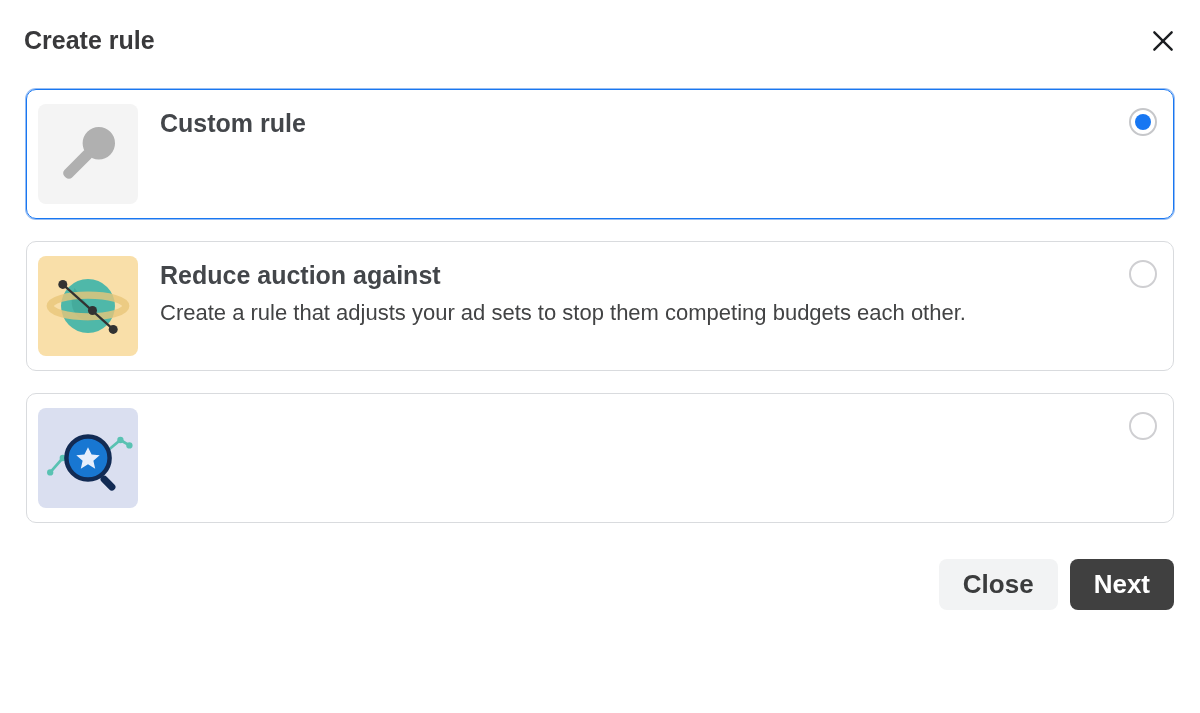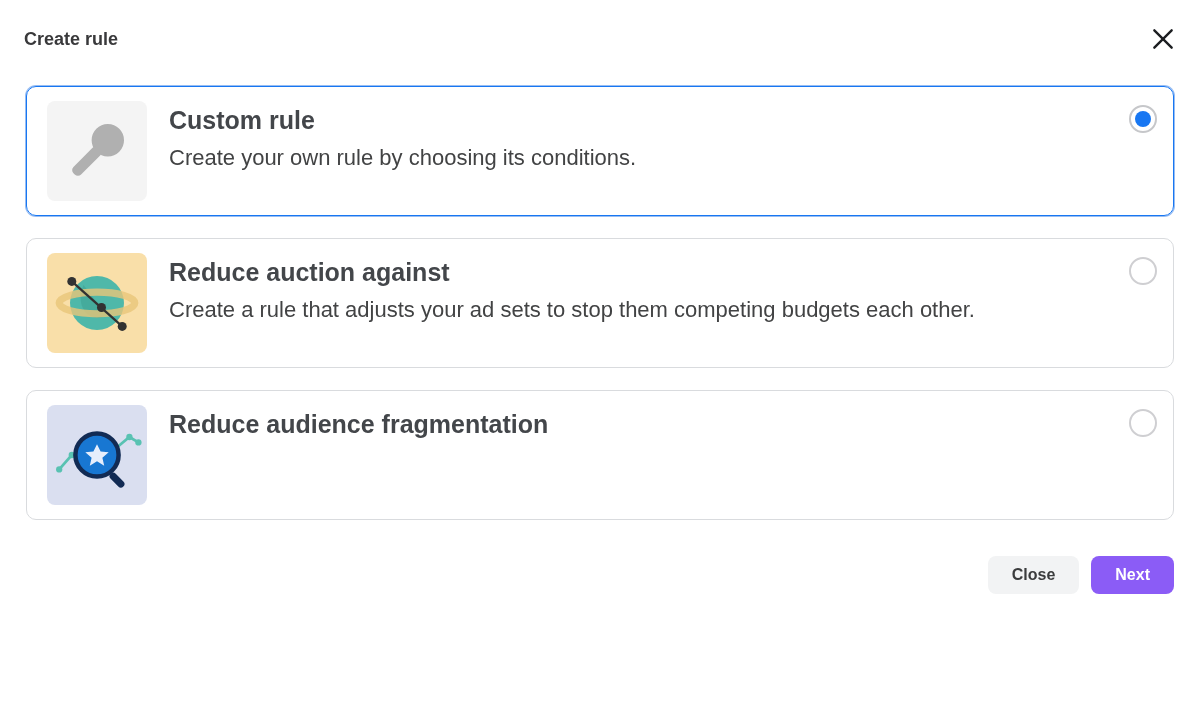--- a/index.html
+++ b/index.html
@@ -13,21 +13,21 @@
       padding: 26px 24px 24px 24px;
       width: 1200px;
     }
     .header {
       display: flex;
       justify-content: space-between;
       align-items: center;
       margin-bottom: 34px;
     }
     .title {
-      font-size: 18px;
+      font-size: 25px;
       font-weight: 700;
       color: #39393b;
     }
     .close-x {
       width: 26px;
       height: 26px;
       cursor: pointer;
       color: #1c1e21;
     }
     .close-x svg {
@@ -37,21 +37,21 @@
     .options {
       display: flex;
       flex-direction: column;
       gap: 22px;
       padding: 0 2px;
     }
     .option {
       display: flex;
       align-items: flex-start;
       gap: 22px;
-      padding: 14px 16px 14px 20px;
+      padding: 14px 16px 14px 11px;
       border: 1px solid #d9dbde;
       border-radius: 10px;
       cursor: pointer;
       position: relative;
       min-height: 130px;
     }
     .option.selected {
       border-color: #1877f2;
       box-shadow: 0 0 0 1px #98bdf2;
     }
@@ -110,34 +110,34 @@
       background: #1877f2;
     }
     .footer {
       display: flex;
       justify-content: flex-end;
       gap: 12px;
       margin-top: 36px;
       padding-right: 2px;
     }
     .btn {
-      font-size: 16px;
+      font-size: 26px;
       font-weight: 600;
       padding: 10px 24px;
       border-radius: 8px;
       cursor: pointer;
       border: none;
       text-align: center;
     }
     .btn-secondary {
       background: #f2f3f4;
       color: #3b3c3d;
     }
     .btn-primary {
-      background: #8b5cf6;
+      background: #404040;
       color: #fff;
     }
   </style>
 </head>
 <body>
 
 <div class="header">
   <h1 class="title">Create rule</h1>
   <div class="close-x">
     <svg viewBox="0 0 24 24" fill="none" stroke="currentColor" stroke-width="2.2" stroke-linecap="round">
@@ -153,21 +153,20 @@
     <div class="option-thumb thumb-custom">
       <svg viewBox="0 0 100 100">
         <g transform="rotate(45 50 50)">
           <path d="M 50 15 a 18 18 0 1 0 0 36 a 18 18 0 0 0 0 -36 z M 50 18 l -6 0 l 0 18 l 12 0 l 0 -18 z" fill="#b0b0b0"></path>
           <rect x="44" y="46" width="12" height="40" rx="5" fill="#b0b0b0"></rect>
         </g>
       </svg>
     </div>
     <div class="option-text">
       <div class="option-title">Custom rule</div>
-      <div class="option-desc">Create your own rule by choosing its conditions.</div>
     </div>
     <div class="radio checked"></div>
   </div>
 
   <div class="option">
     <div class="option-thumb thumb-overlap">
       <svg viewBox="0 0 100 100">
         <circle cx="50" cy="50" r="30" fill="#4fb8a9"></circle>
         <path d="M 35 30 q -8 20 4 32 q 10 8 22 2" fill="#3b9e8f" opacity="0.5"></path>
         <ellipse cx="50" cy="50" rx="42" ry="12" fill="none" stroke="#e8c679" stroke-width="8" opacity="0.8"></ellipse>
@@ -194,21 +193,20 @@
         <polyline points="74,40 86,30 96,36" fill="none" stroke="#59c2b2" stroke-width="3"></polyline>
         <circle cx="86" cy="30" r="3.5" fill="#59c2b2"></circle>
         <circle cx="96" cy="36" r="3.5" fill="#59c2b2"></circle>
         <circle cx="50" cy="50" r="24" fill="#1877d2"></circle>
         <circle cx="50" cy="50" r="24" fill="none" stroke="#122b54" stroke-width="5"></circle>
         <path d="M 50 38 l 4 8 l 9 1 l -7 6 l 2 9 l -8 -5 l -8 5 l 2 -9 l -7 -6 l 9 -1 z" fill="#e6eefc"></path>
         <rect x="68" y="68" width="20" height="8" rx="4" transform="rotate(45 68 68)" fill="#122b54"></rect>
       </svg>
     </div>
     <div class="option-text">
-      <div class="option-title">Reduce audience fragmentation</div>
     </div>
     <div class="radio"></div>
   </div>
 
 </div>
 
 <div class="footer">
   <button class="btn btn-secondary">Close</button>
   <button class="btn btn-primary">Next</button>
 </div>

